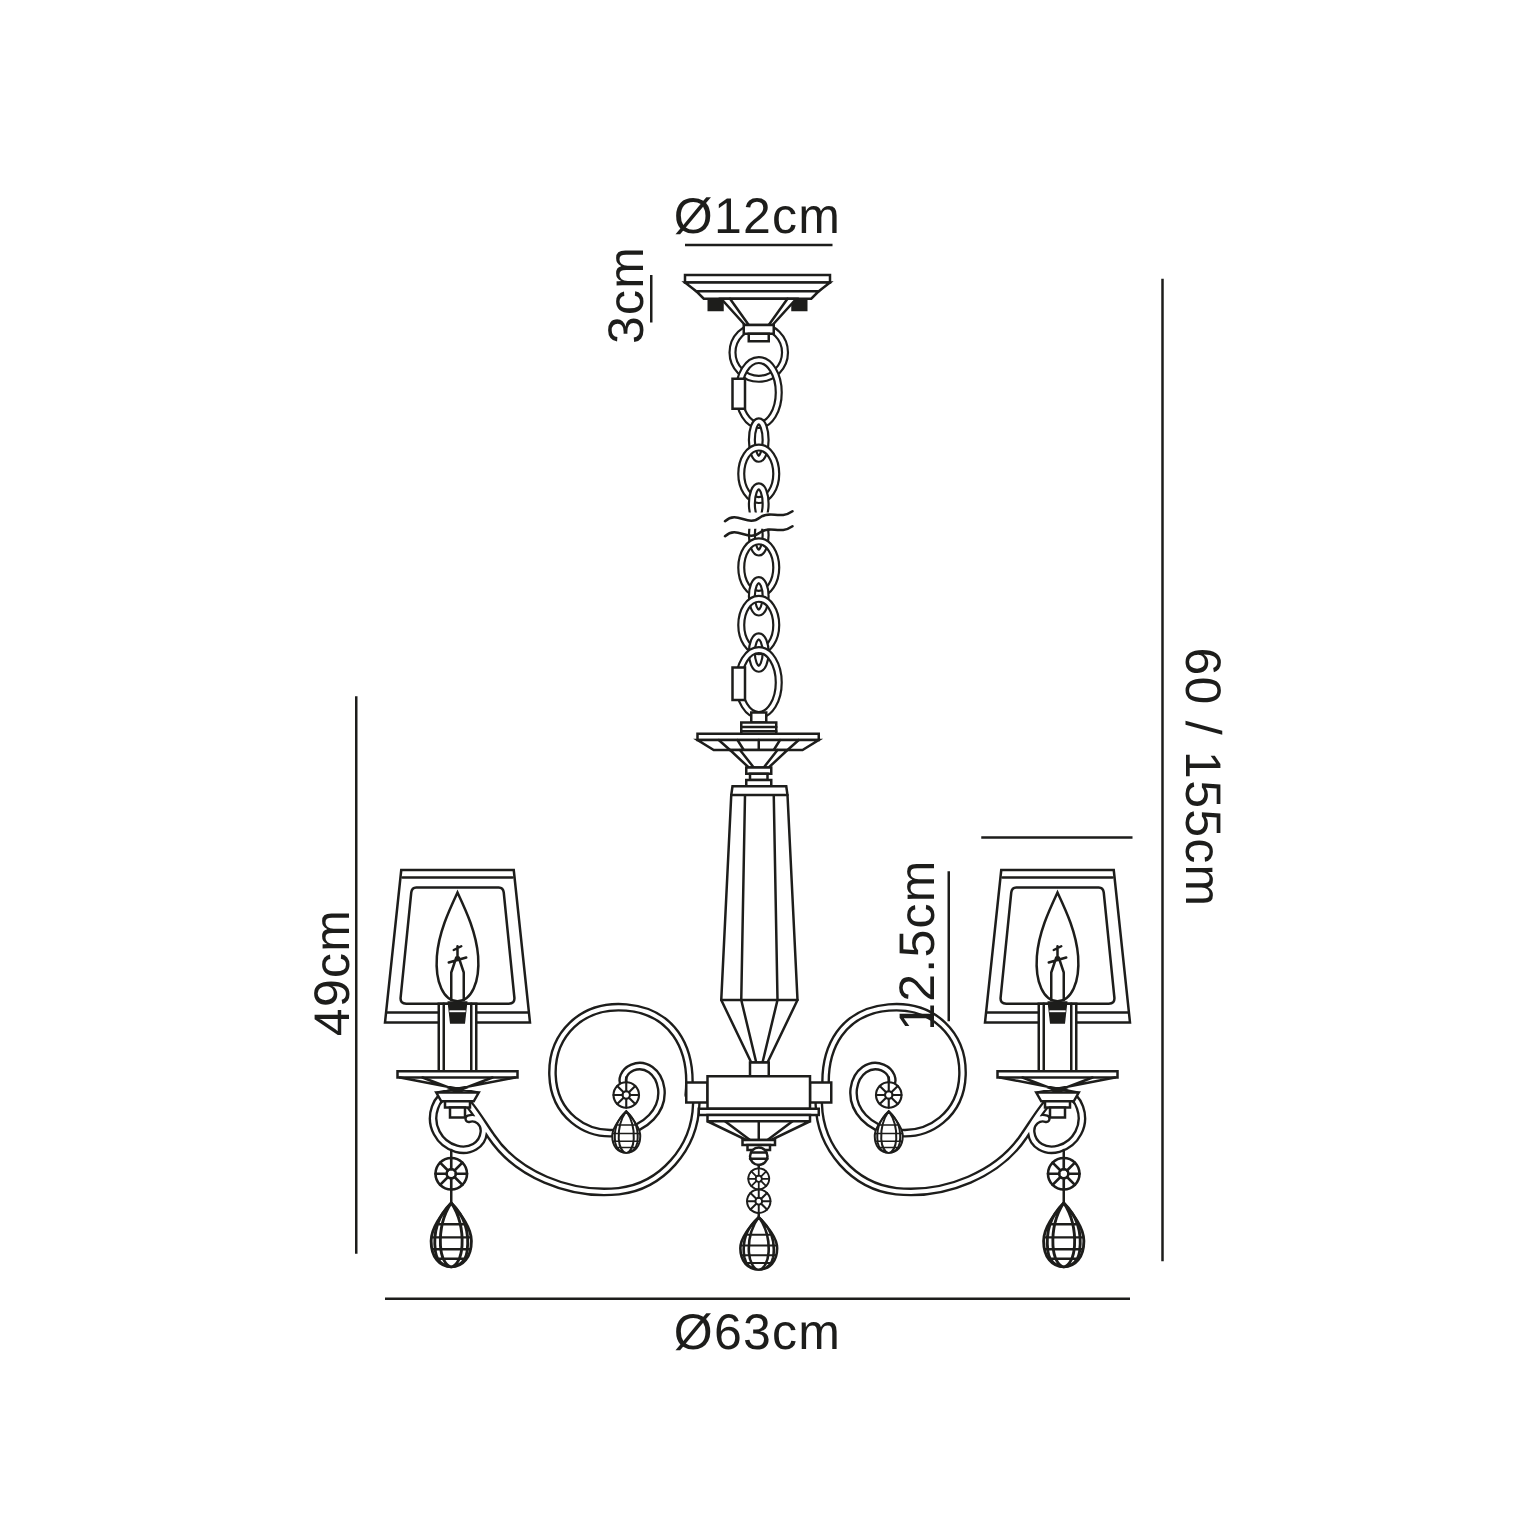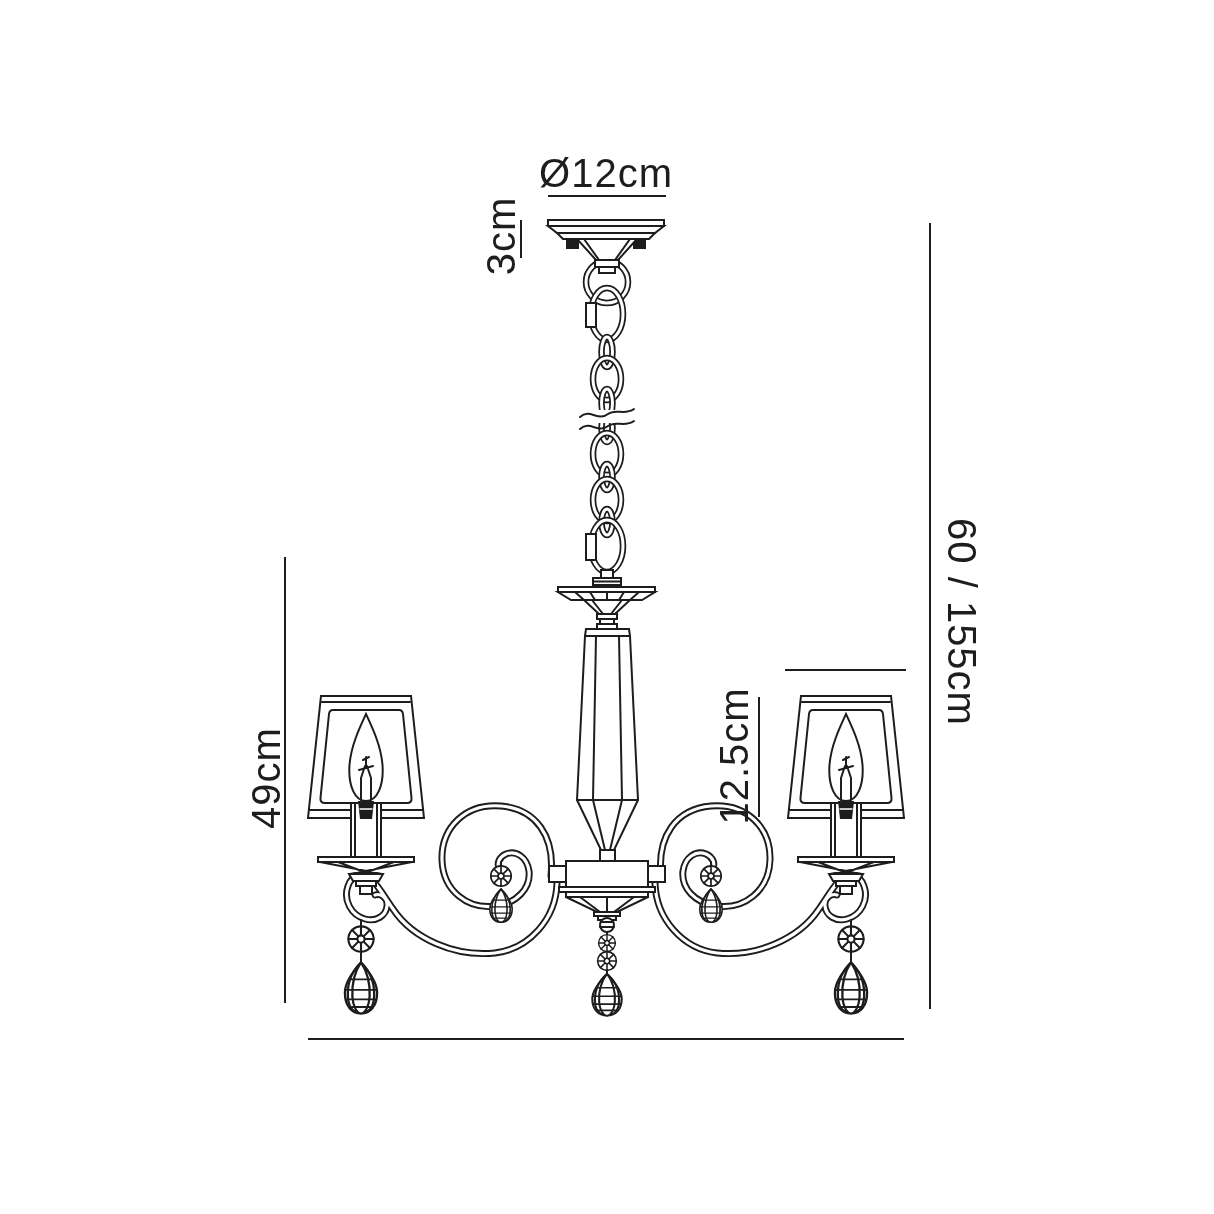--- a/index.html
+++ b/index.html
@@ -176,14 +176,15 @@
 
   <use href="#lamp" transform="translate(366,0)"></use>
   <use href="#lamp" transform="translate(846,0)"></use>
 </svg>
 
 <div class="lbl" style="left:456px;top:137px;">Ø12cm</div>
 <div class="lbl v-ccw" style="left:351px;top:200px;">3cm</div>
 <div class="lbl v-cw" style="left:812px;top:586px;">60 / 155cm</div>
 <div class="lbl v-ccw" style="left:584px;top:720px;">12.5cm</div>
 <div class="lbl v-ccw" style="left:116px;top:742px;">49cm</div>
+<div class="lbl" style="left:456px;top:1030px;">Ø63cm</div>
 
 </div>
 
 </body></html>

